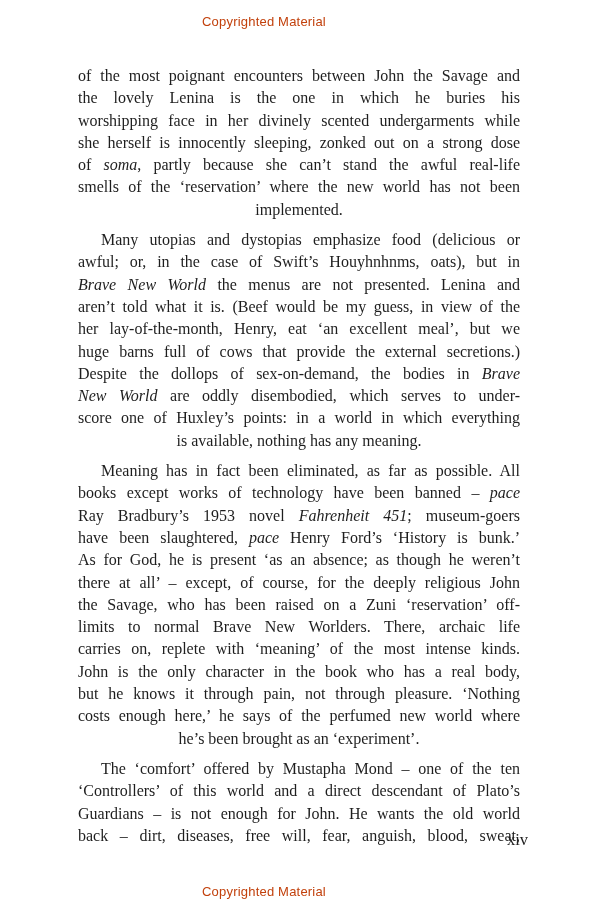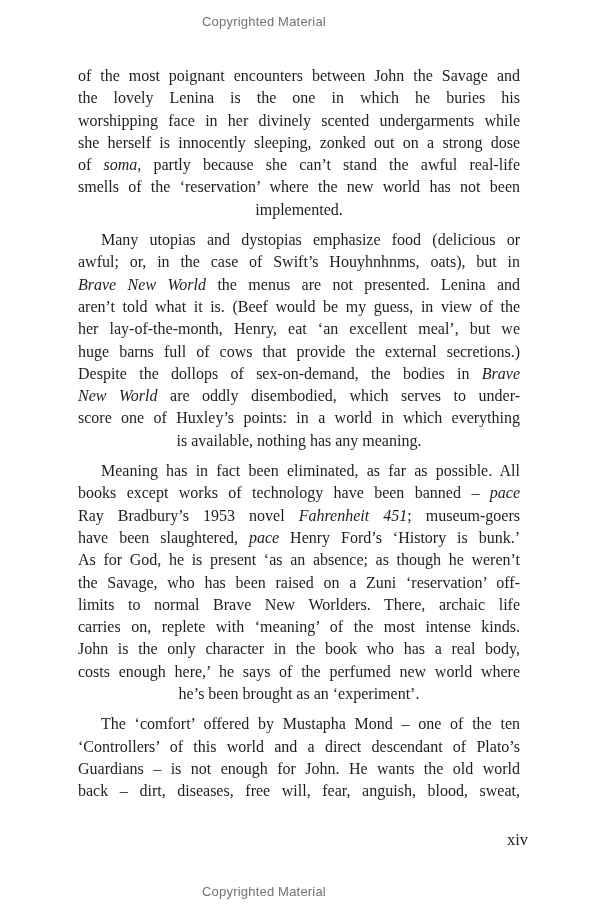--- a/index.html
+++ b/index.html
@@ -9,21 +9,21 @@
     position: relative;
     overflow: hidden;
     font-family: "Liberation Serif", serif;
   }
   .banner {
     position: absolute;
     left: 0; width: 528px;
     text-align: center;
     font-family: "Liberation Sans", sans-serif;
     font-size: 13px;
-    color: #737373;
+    color: #c2410c;
     letter-spacing: 0.2px;
   }
   .banner.top { top: 14px; }
   .banner.bottom { top: 884px; }
   .text-block {
     position: absolute;
     left: 70px; top: 57px;
     width: 458px;
     font-size: 16px;
     line-height: 22.3px;
@@ -69,24 +69,26 @@
       <div class="line j"><span class="it">New World</span><span> are oddly disembodied, which serves to under-</span></div>
       <div class="line j"><span>score one of Huxley’s points: in a world in which everything</span></div>
       <div class="line"><span>is available, nothing has any meaning.</span></div>
     </div>
     <div class="para">
       <div class="line j ind"><span>Meaning has in fact been eliminated, as far as possible. All</span></div>
       <div class="line j"><span>books except works of technology have been banned – </span><span class="it">pace</span></div>
       <div class="line j"><span>Ray Bradbury’s 1953 novel </span><span class="it">Fahrenheit 451</span><span>; museum-goers</span></div>
       <div class="line j"><span>have been slaughtered, </span><span class="it">pace</span><span> Henry Ford’s ‘History is bunk.’</span></div>
       <div class="line j"><span>As for God, he is present ‘as an absence; as though he weren’t</span></div>
+      <div class="line j"><span>there at all’ – except, of course, for the deeply religious John</span></div>
       <div class="line j"><span>the Savage, who has been raised on a Zuni ‘reservation’ off-</span></div>
       <div class="line j"><span>limits to normal Brave New Worlders. There, archaic life</span></div>
       <div class="line j"><span>carries on, replete with ‘meaning’ of the most intense kinds.</span></div>
       <div class="line j"><span>John is the only character in the book who has a real body,</span></div>
+      <div class="line j"><span>but he knows it through pain, not through pleasure. ‘Nothing</span></div>
       <div class="line j"><span>costs enough here,’ he says of the perfumed new world where</span></div>
       <div class="line"><span>he’s been brought as an ‘experiment’.</span></div>
     </div>
     <div class="para">
       <div class="line j ind"><span>The ‘comfort’ offered by Mustapha Mond – one of the ten</span></div>
       <div class="line j"><span>‘Controllers’ of this world and a direct descendant of Plato’s</span></div>
       <div class="line j"><span>Guardians – is not enough for John. He wants the old world</span></div>
       <div class="line j"><span>back – dirt, diseases, free will, fear, anguish, blood, sweat,</span></div>
     </div>
   </div>

